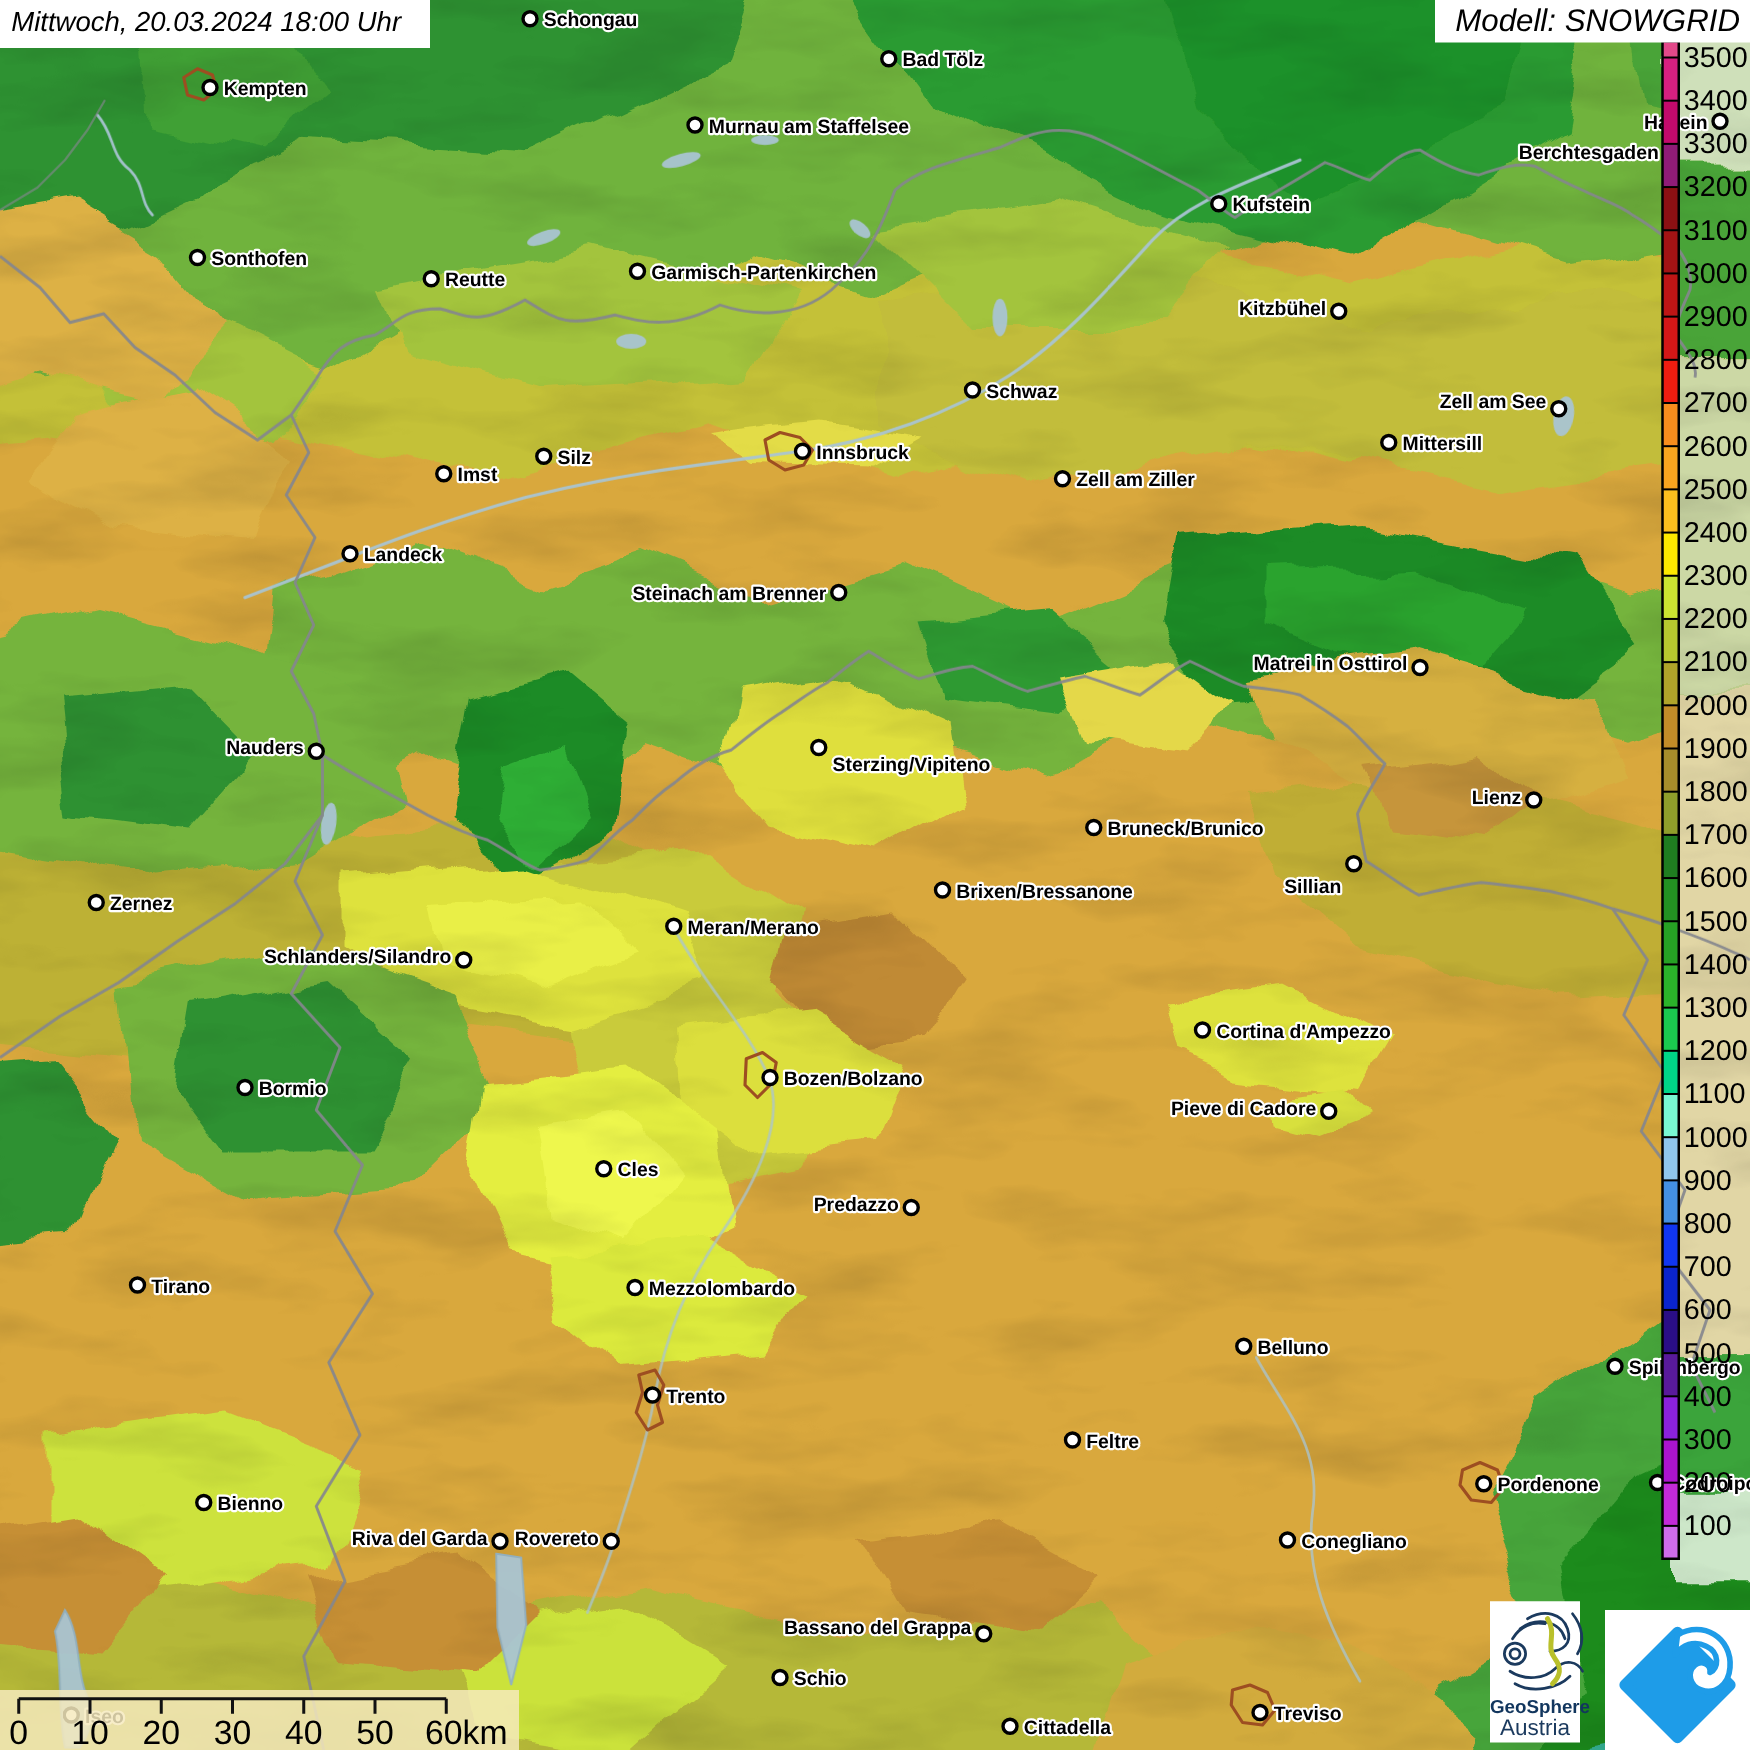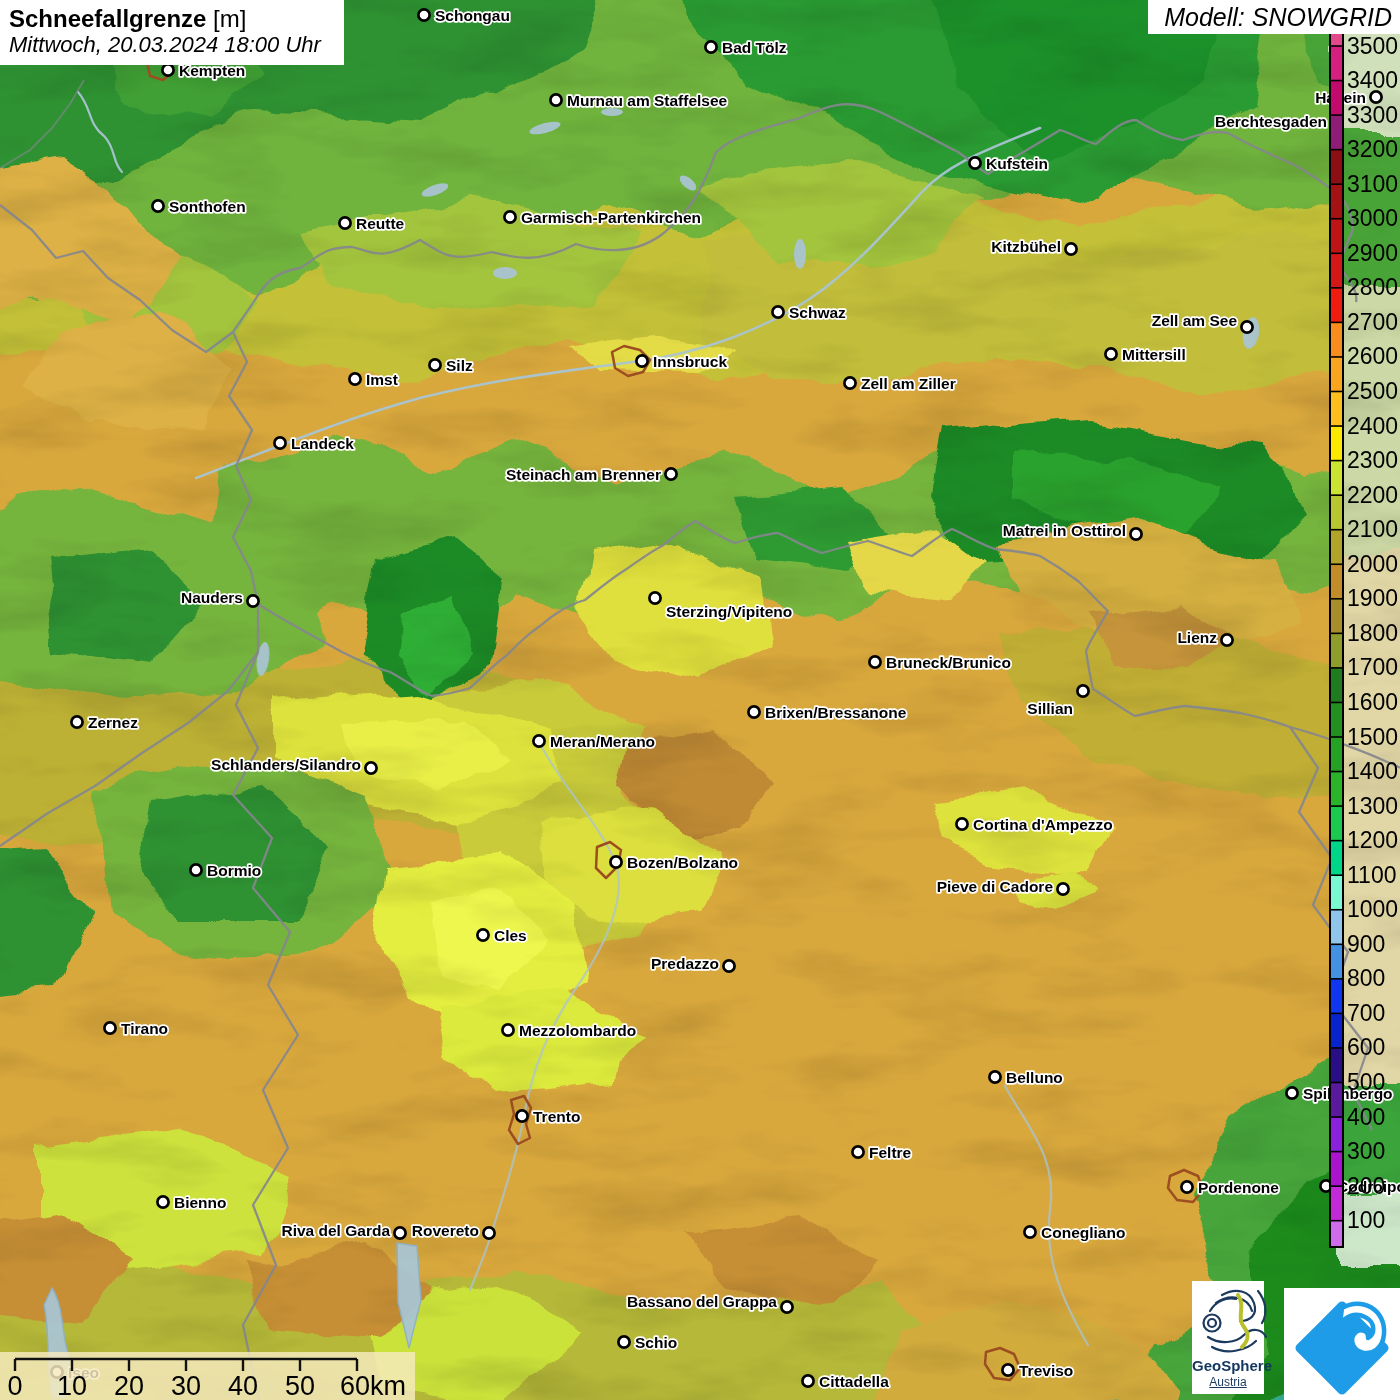--- a/index.html
+++ b/index.html
@@ -12,21 +12,21 @@
   #title-line1{font-size:24px;font-weight:bold;color:#000;line-height:27px;white-space:nowrap;}
   #title-line1 .unit{font-weight:normal;}
   #title-line2{font-size:22px;font-style:italic;color:#000;line-height:26px;white-space:nowrap;}
   #model-box{right:0;top:0;height:34px;padding:3px 8px 0 16px;font-size:25px;
              font-style:italic;color:#000;white-space:nowrap;text-align:right;}
   #scalebar-box{left:0;top:1352px;width:415px;height:48px;
                 background:rgba(246,233,190,0.84);}
   #geosphere-box{left:1192px;top:1281px;width:72px;height:113px;background:#fff;
                  text-align:center;}
   #geosphere-name{font-size:15px;font-weight:bold;color:#12365e;line-height:16px;margin-top:1px;}
-  #geosphere-country{font-size:12px;color:#1b3a5e;line-height:16px;text-decoration:underline;}
+  #geosphere-country{font-size:18px;color:#1b3a5e;line-height:16px;}
   #snowmodel-box{left:1284px;top:1288px;width:116px;height:112px;background:#fff;}
   .citylabel{font-weight:bold;font-size:15.5px;fill:#000;stroke:#ffffff;stroke-width:3.4px;
              paint-order:stroke;stroke-linejoin:round;}
   .cbarlabel{font-size:23px;fill:#000;}
   .scalelabel{font-size:27px;fill:#000;}
 </style>
 </head>
 <body>
 
 <div class="stage">
@@ -358,24 +358,20 @@
         <text x="1347" y="1159.1" class="cbarlabel">300</text>
         <line x1="1330" y1="1186.1499999999999" x2="1343" y2="1186.1499999999999" stroke="#000" stroke-width="1.6"></line>
         <text x="1347" y="1193.6499999999999" class="cbarlabel">200</text>
         <line x1="1330" y1="1220.6999999999998" x2="1343" y2="1220.6999999999998" stroke="#000" stroke-width="1.6"></line>
         <text x="1347" y="1228.1999999999998" class="cbarlabel">100</text>
         <rect x="1330" y="33" width="13" height="1214" fill="none" stroke="#000" stroke-width="2"></rect>
       </g>
   </svg>
 
   <div id="title-box" class="overlay-box">
-    <div id="title-line1">
-      <span>Schneefallgrenze</span>
-      <span class="unit">[m]</span>
-    </div>
     <div id="title-line2">Mittwoch, 20.03.2024 18:00 Uhr</div>
   </div>
 
   <div id="model-box" class="overlay-box">Modell: SNOWGRID</div>
 
   <div id="scalebar-box" class="overlay-box">
     <svg id="scalebar-svg" width="415" height="48">
         <line x1="15" y1="7" x2="357" y2="7" stroke="#111" stroke-width="2.4"></line>
         <line x1="15" y1="7" x2="15" y2="19" stroke="#111" stroke-width="2.4"></line>
         <text x="15" y="43" text-anchor="middle" class="scalelabel">0</text>

